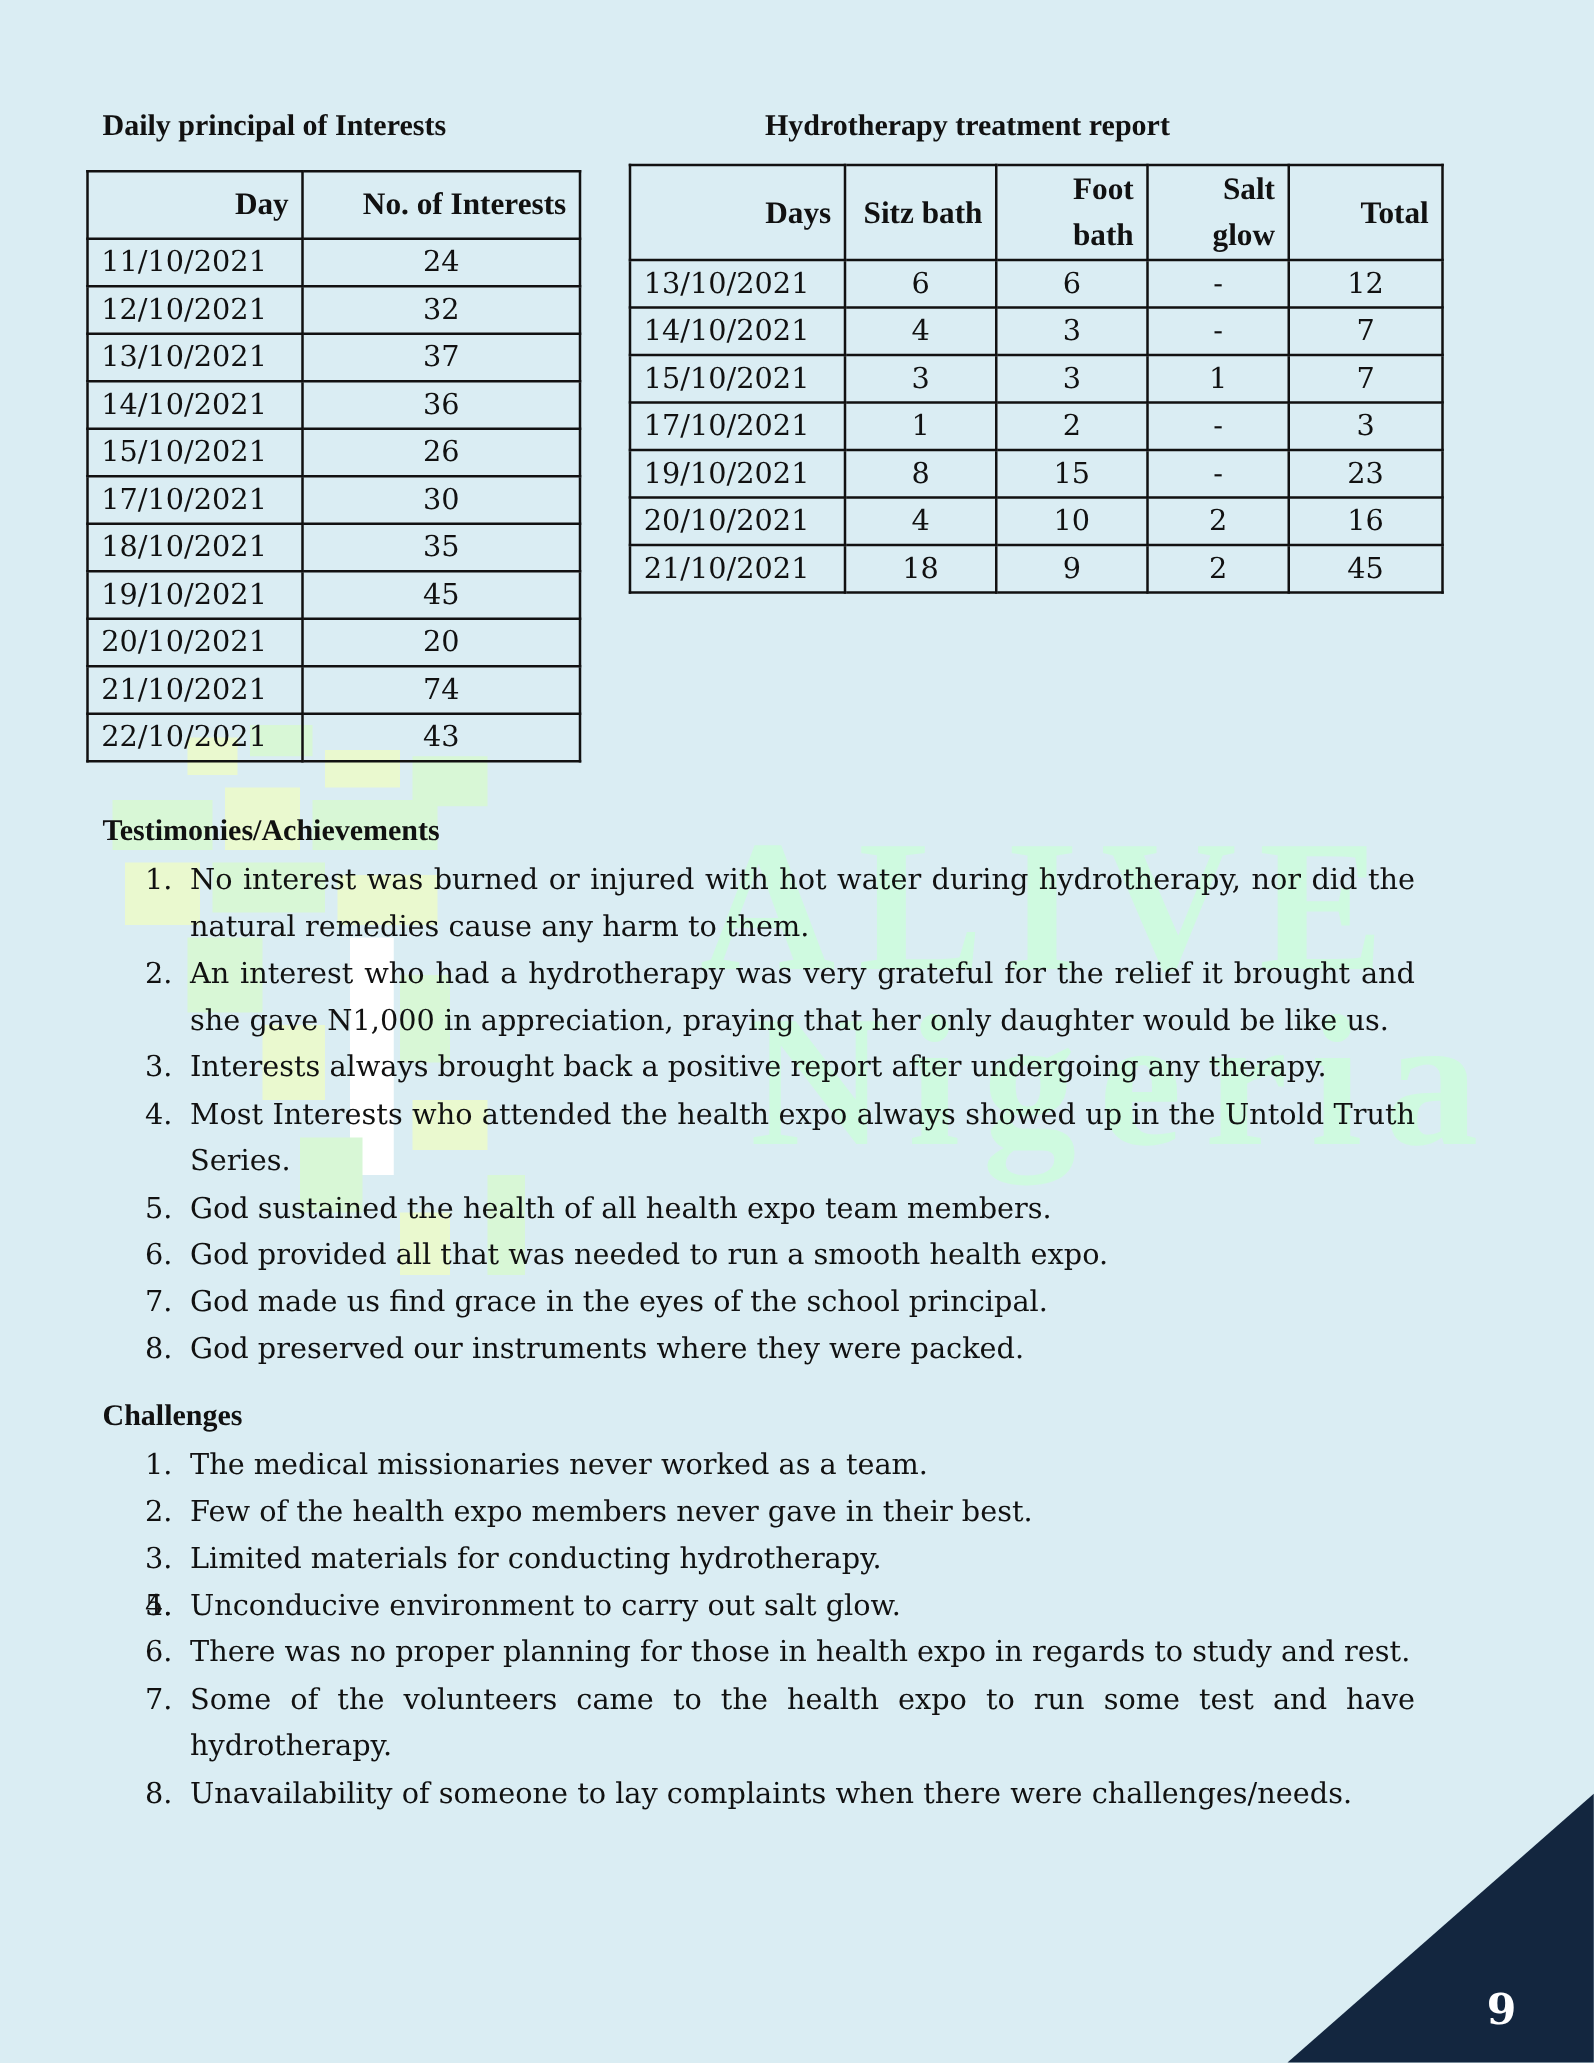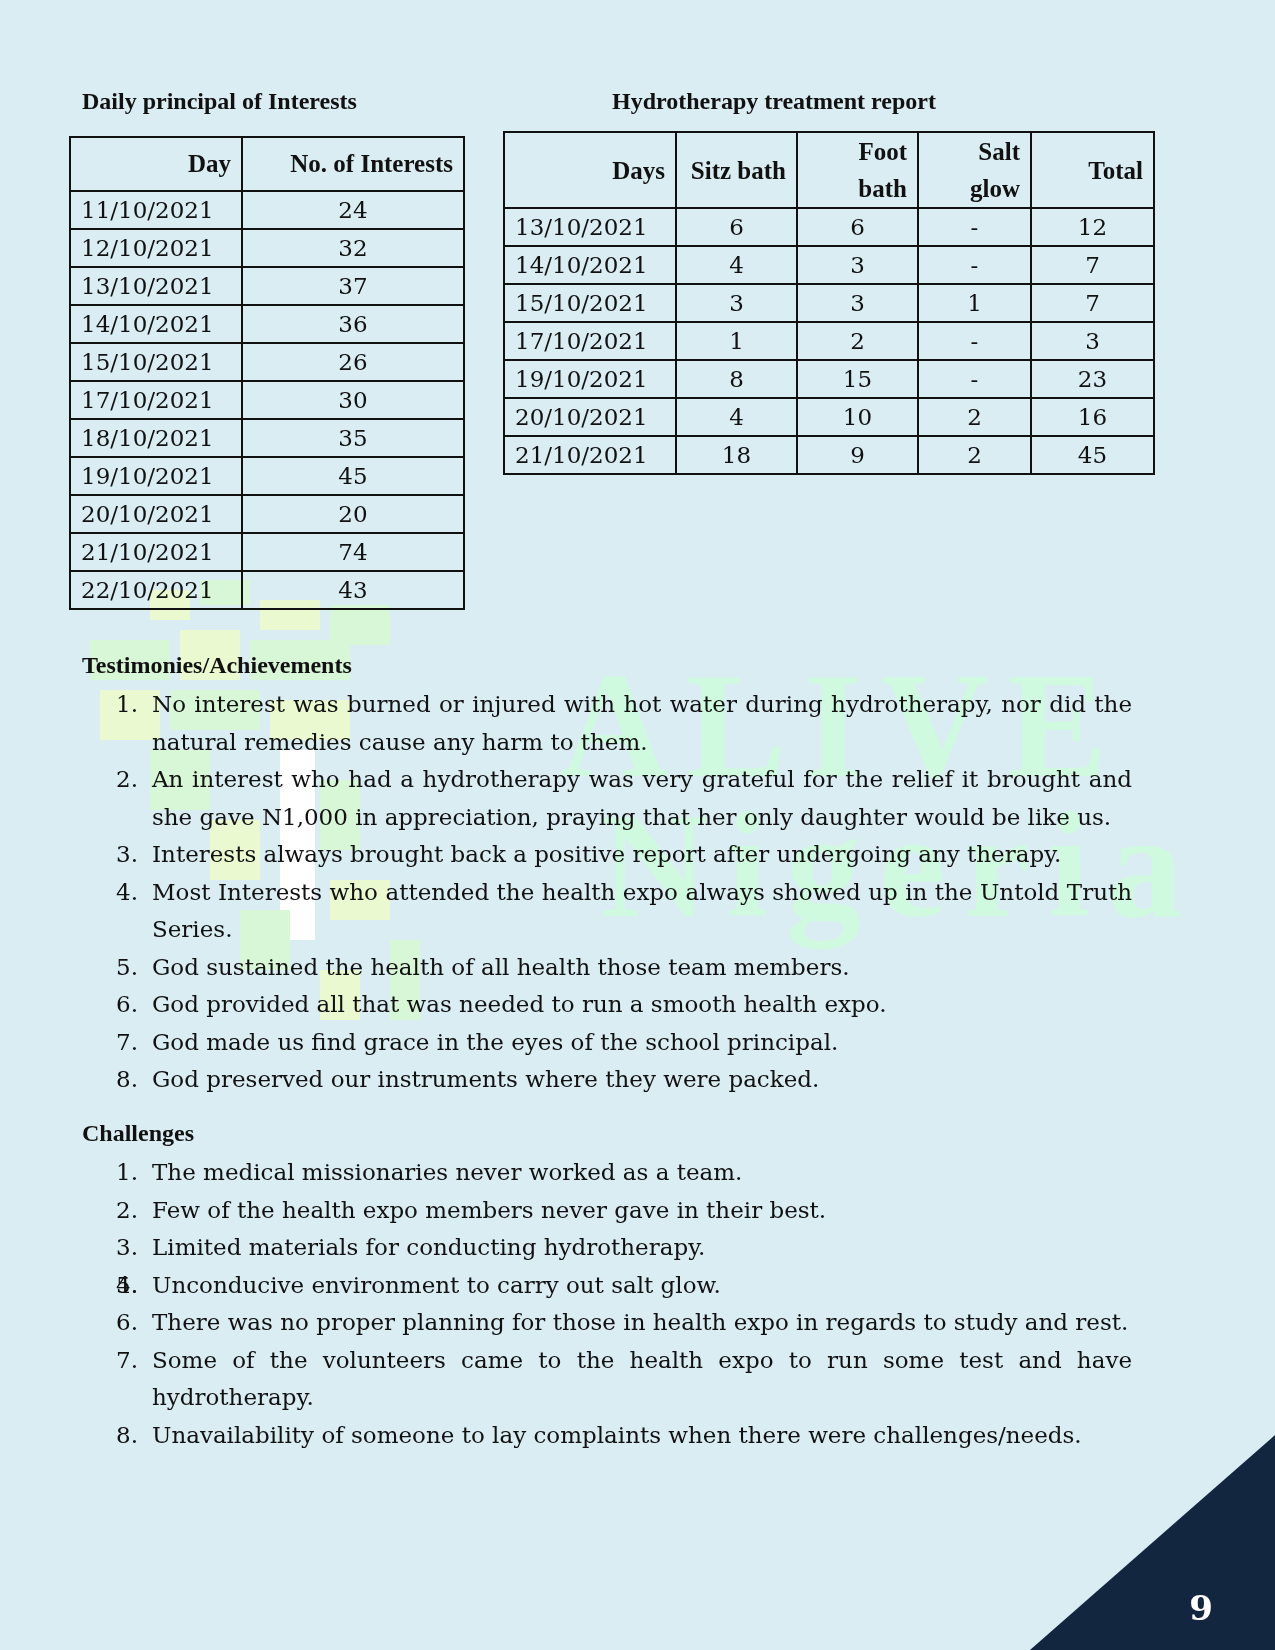--- a/index.html
+++ b/index.html
@@ -228,21 +228,21 @@
         </tr>
     </tbody>
   </table>
 
   <div class="section-heading" style="top:652px;">Testimonies/Achievements</div>
   <ol class="items" style="top:686px;">
     <li><span class="num">1.</span><span>No interest was burned or injured with hot water during hydrotherapy, nor did the natural remedies cause any harm to them.</span></li>
     <li><span class="num">2.</span><span>An interest who had a hydrotherapy was very grateful for the relief it brought and she gave N1,000 in appreciation, praying that her only daughter would be like us.</span></li>
     <li><span class="num">3.</span><span>Interests always brought back a positive report after undergoing any therapy.</span></li>
     <li><span class="num">4.</span><span>Most Interests who attended the health expo always showed up in the Untold Truth Series.</span></li>
-    <li><span class="num">5.</span><span>God sustained the health of all health those team members.</span></li>
+    <li><span class="num">5.</span><span>God sustained the health of all health expo team members.</span></li>
     <li><span class="num">6.</span><span>God provided all that was needed to run a smooth health expo.</span></li>
     <li><span class="num">7.</span><span>God made us find grace in the eyes of the school principal.</span></li>
     <li><span class="num">8.</span><span>God preserved our instruments where they were packed.</span></li>
   </ol>
 
   <div class="section-heading" style="top:1120px;">Challenges</div>
   <ol class="items" style="top:1154px;">
     <li><span class="num">1.</span><span>The medical missionaries never worked as a team.</span></li>
     <li><span class="num">2.</span><span>Few of the health expo members never gave in their best.</span></li>
     <li><span class="num">3.</span><span>Limited materials for conducting hydrotherapy.</span></li>

